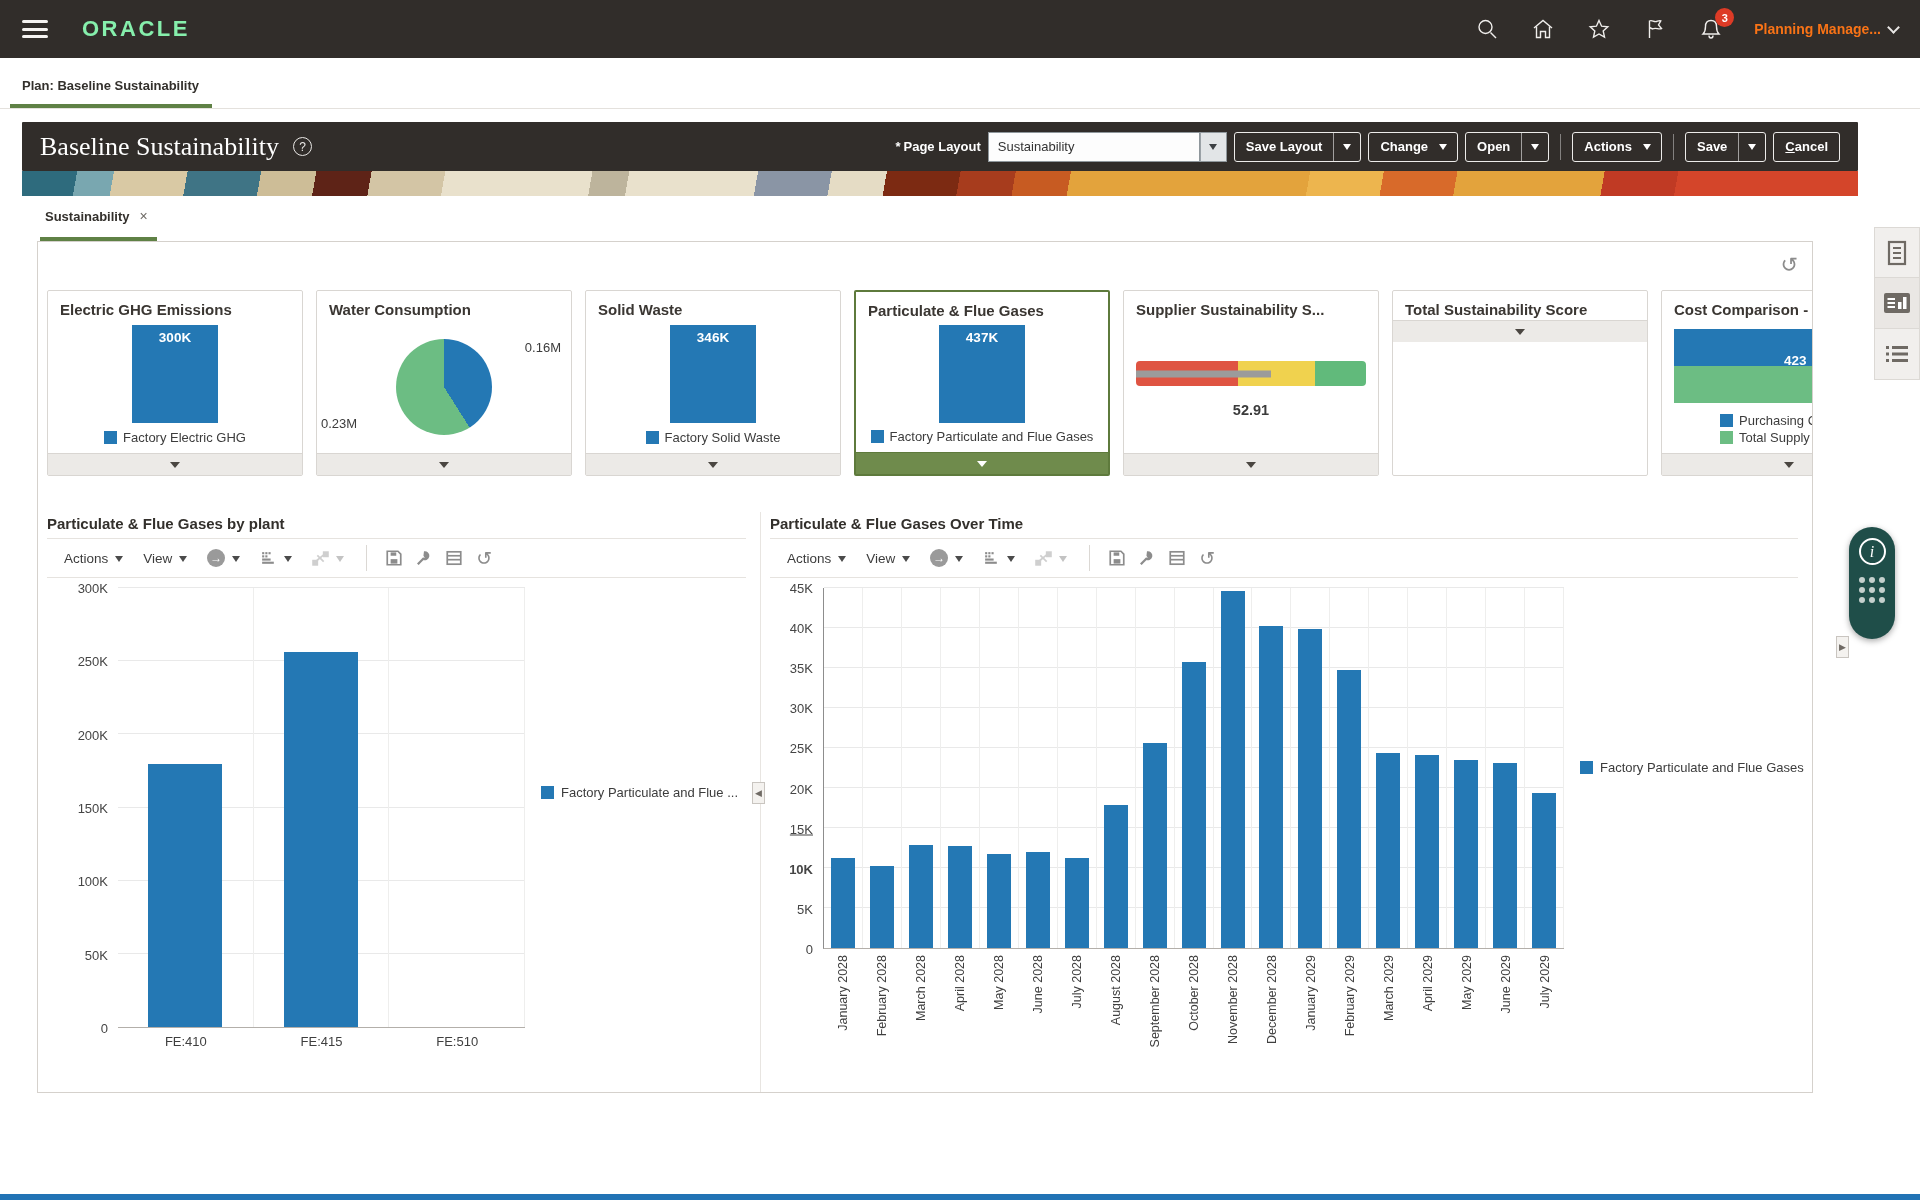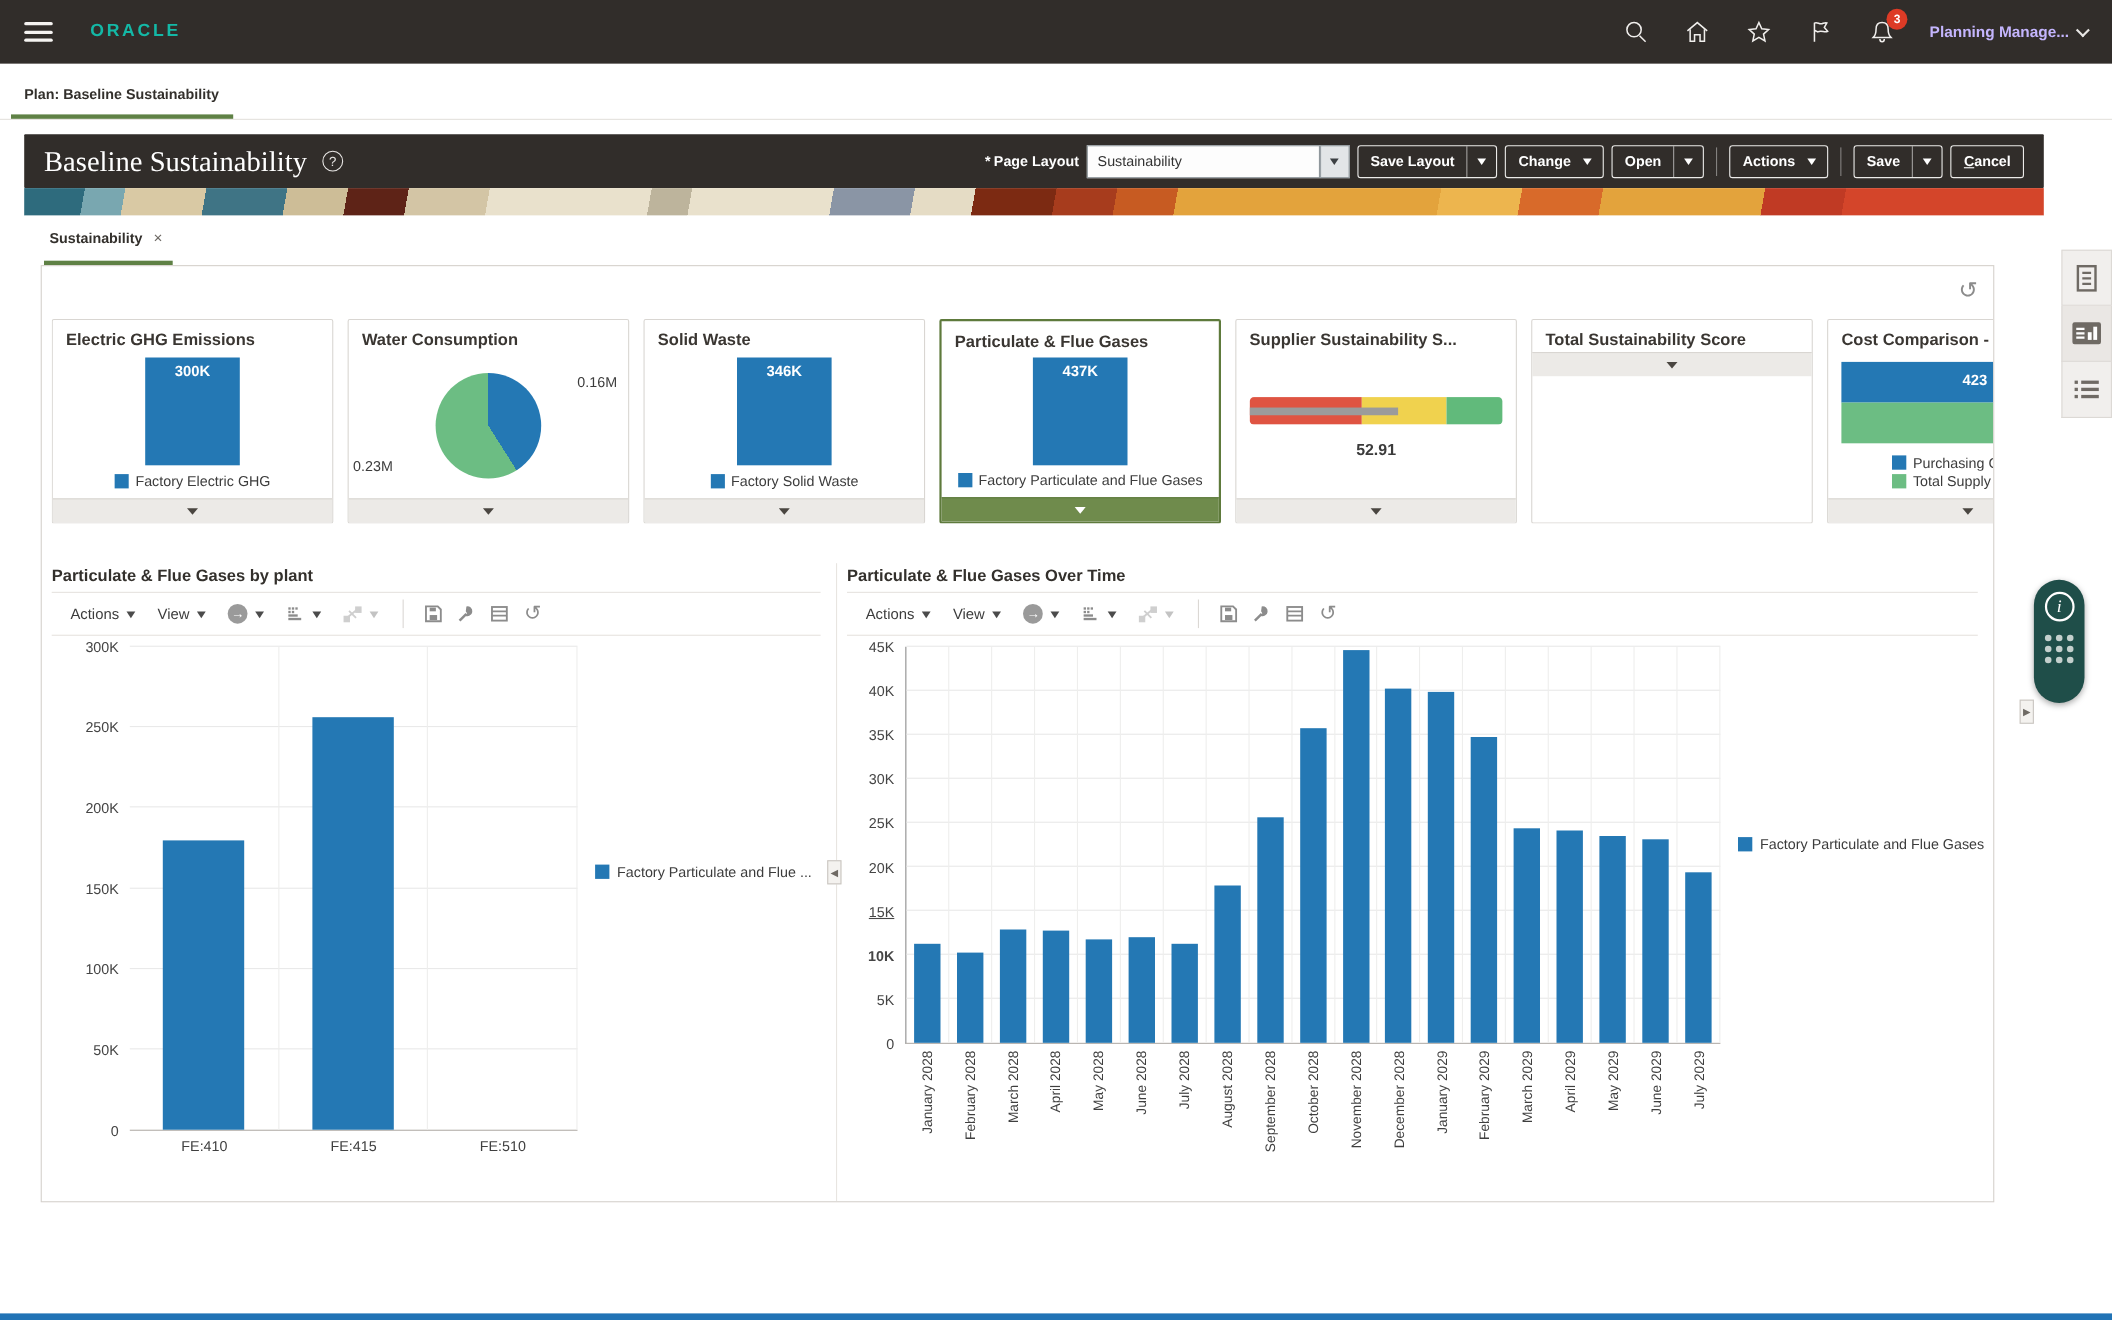--- a/index.html
+++ b/index.html
@@ -3,26 +3,26 @@
 <meta charset="utf-8">
 <style>
   * { margin:0; padding:0; box-sizing:border-box; }
   html,body { width:1920px; height:1200px; }
   body { position:relative; font-family:"Liberation Sans", sans-serif; background:#ffffff; overflow:hidden; color:#33302c; }
 
   
   .topbar { position:absolute; top:0; left:0; right:0; height:58px; background:#312d2a; display:flex; align-items:center; padding:0 22px; }
   .hamburger { width:26px; height:18px; display:flex; flex-direction:column; justify-content:space-between; cursor:pointer; }
   .hamburger span { height:3px; background:#f5f3f1; border-radius:2px; }
-  .brand { color:#14b8a6; font-weight:bold; font-size:16px; letter-spacing:2.5px; margin-left:34px; }
+  .brand { color:#86efac; font-weight:bold; font-size:22px; letter-spacing:2.5px; margin-left:34px; }
   .topbar-right { margin-left:auto; display:flex; align-items:center; gap:30px; }
   .tb-icon { width:26px; height:26px; display:flex; align-items:center; justify-content:center; position:relative; cursor:pointer; }
   .tb-icon svg { stroke:#f0eeec; fill:none; stroke-width:1.4; }
   .badge { position:absolute; top:-8px; right:-10px; min-width:19px; height:19px; border-radius:10px; background:#dd3b26; color:#fff; font-size:11px; font-weight:bold; display:flex; align-items:center; justify-content:center; padding:0 4px; }
-  .user-menu { display:flex; align-items:center; gap:8px; color:#c4b5fd; font-weight:bold; font-size:14px; cursor:pointer; }
+  .user-menu { display:flex; align-items:center; gap:8px; color:#f97316; font-weight:bold; font-size:14px; cursor:pointer; }
   .chev { width:9px; height:9px; border-right:2px solid #e8e6e4; border-bottom:2px solid #e8e6e4; transform:rotate(45deg); margin-top:-4px; }
 
   
   .plan-row { position:absolute; top:58px; left:0; right:0; height:51px; background:#fff; border-bottom:1px solid #e4e1dd; }
   .plan-label { position:absolute; left:22px; top:20px; font-size:13px; font-weight:bold; color:#33302c; }
   .plan-underline { position:absolute; left:10px; top:46px; width:202px; height:4px; background:#5f8145; }
 
   
   .plan-header { position:absolute; left:22px; top:122px; width:1836px; height:49px; background:#312d2a; display:flex; align-items:center; padding:0 18px; border-radius:1px; }
   .ph-title { font-family:"Liberation Serif", serif; font-size:26px; color:#fff; }
@@ -69,21 +69,21 @@
   .tile-pie { width:96px; height:96px; border-radius:50%; }
   .pie-label { position:absolute; font-size:13px; color:#3c3c3c; }
   .pl-right { right:10px; top:20px; }
   .pl-left { left:4px; bottom:22px; }
   .tile-gauge { width:230px; height:25px; border-radius:4px; overflow:hidden; display:flex; position:relative; margin-top:6px; }
   .gauge-seg { height:100%; }
   .gauge-needle { position:absolute; left:0; top:50%; transform:translateY(-50%); height:7px; background:#9b9b9b; }
   .gauge-value { font-size:14.5px; font-weight:600; color:#3b3b3b; margin-top:16px; }
   .tile-hbars { width:100%; padding:0 12px; }
   .hbar { height:37px; position:relative; }
-  .hbar-label { position:absolute; left:110px; top:9px; color:#fff; font-weight:bold; font-size:13.5px; }
+  .hbar-label { position:absolute; left:110px; top:24px; color:#fff; font-weight:bold; font-size:13.5px; }
   .tile-legend { padding:2px 0 8px 0; display:flex; flex-direction:column; align-items:center; gap:2px; }
   .tile-legend.two { align-items:flex-start; padding-left:58px; }
   .legend-item { display:flex; align-items:center; gap:6px; white-space:nowrap; overflow:hidden; max-width:240px; }
   .swatch { width:13px; height:13px; flex:0 0 13px; }
   .legend-text { font-size:13px; color:#3c3c3c; }
   .tile-footer { height:22px; background:#eceae7; border-top:1px solid #d9d6d2; display:flex; align-items:center; justify-content:center; }
   .tile.selected .tile-footer { background:#6f8b4c; border-top-color:#5e7a3c; }
   .tile-arrow { width:0; height:0; border:5.5px solid transparent; border-top:6.5px solid #4a4641; margin-top:6px; }
   .tile.selected .tile-arrow { border-top-color:#fff; }
 

